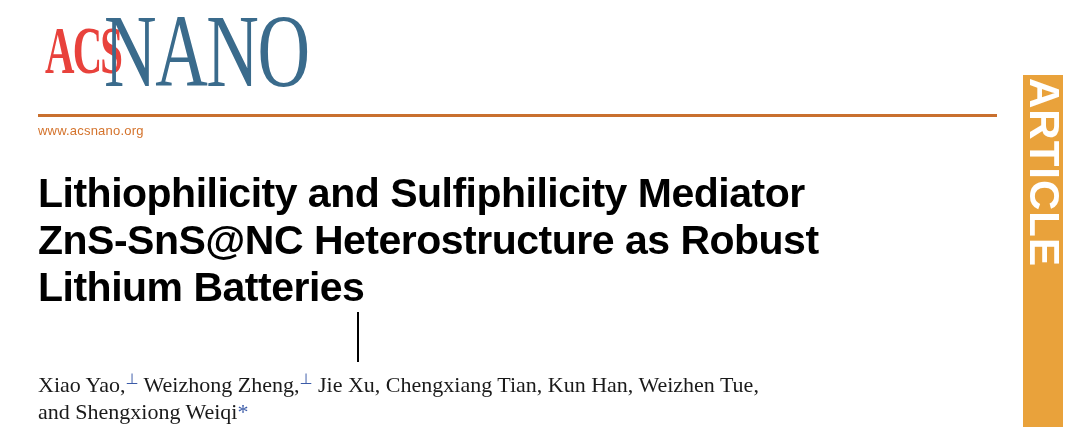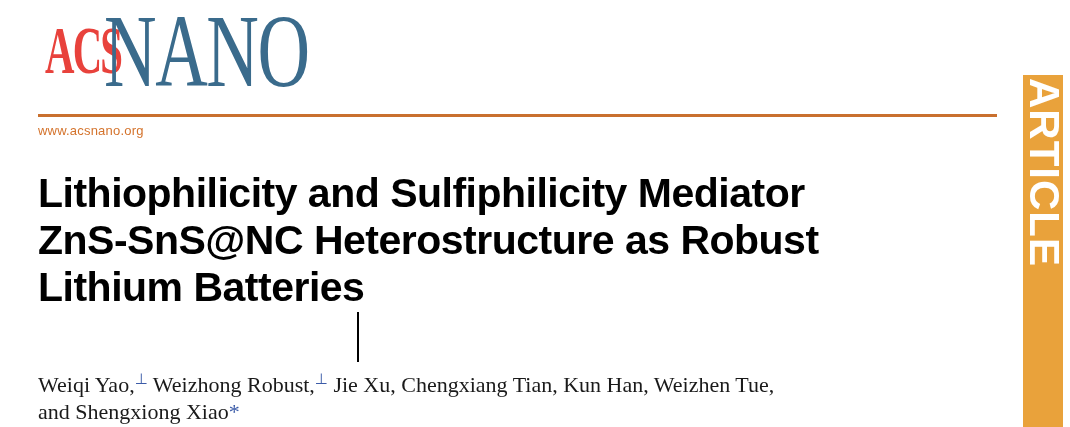--- a/index.html
+++ b/index.html
@@ -119,17 +119,17 @@
 
   <div class="title">
     <div>Lithiophilicity and Sulfiphilicity Mediator</div>
     <div>ZnS-SnS@NC Heterostructure as Robust</div>
     <div>Lithium Batteries</div>
   </div>
 
   <div class="cursor"></div>
 
   <div class="authors">
-    <div><span>Weiqi Yao,</span><span class="aff-sup">⊥</span><span> Weizhong Robust,</span><span class="aff-sup">⊥</span><span> Jie Xu, Chengxiang Tian, Kun Han, Weizhen Tue,</span></div>
-    <div><span>and Shengxiong Xiao</span><span class="corr-mark">*</span></div>
+    <div><span>Xiao Yao,</span><span class="aff-sup">⊥</span><span> Weizhong Zheng,</span><span class="aff-sup">⊥</span><span> Jie Xu, Chengxiang Tian, Kun Han, Weizhen Tue,</span></div>
+    <div><span>and Shengxiong Weiqi</span><span class="corr-mark">*</span></div>
   </div>
 
 </div>
 
 </body></html>

